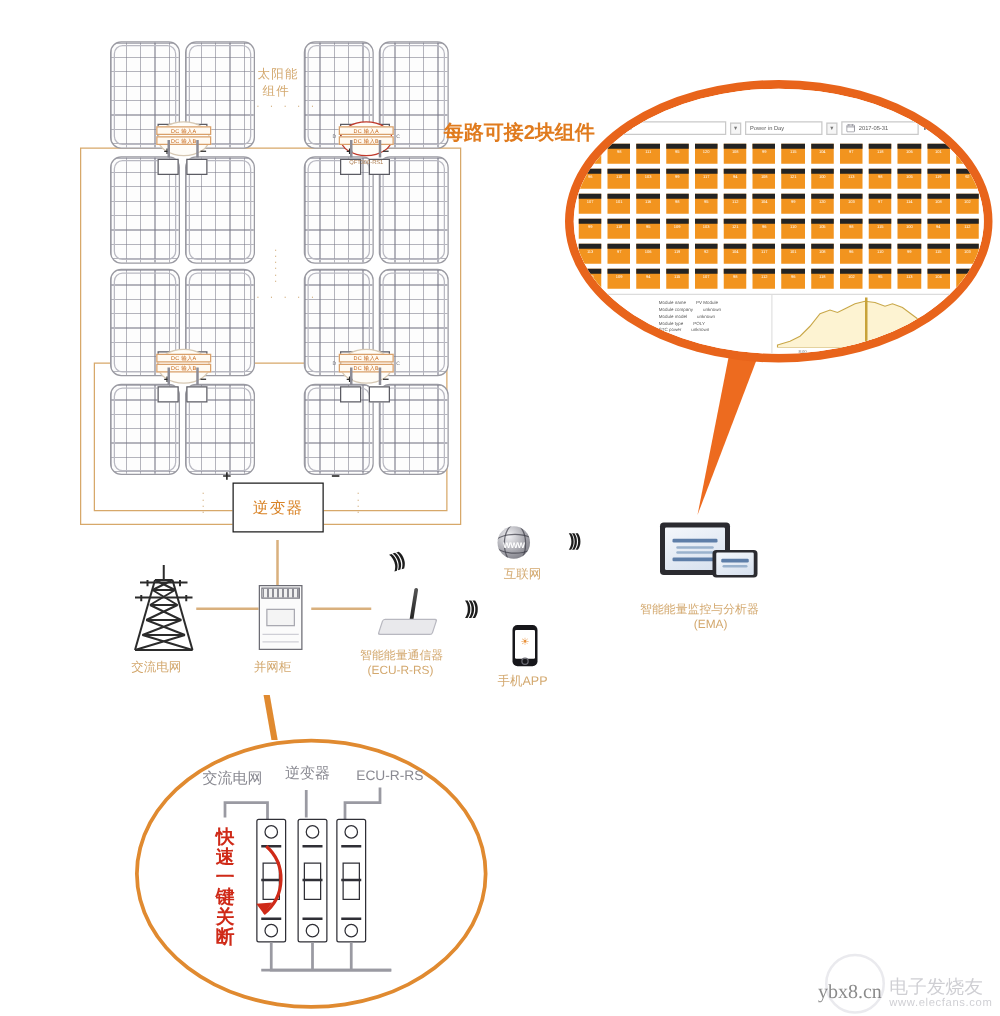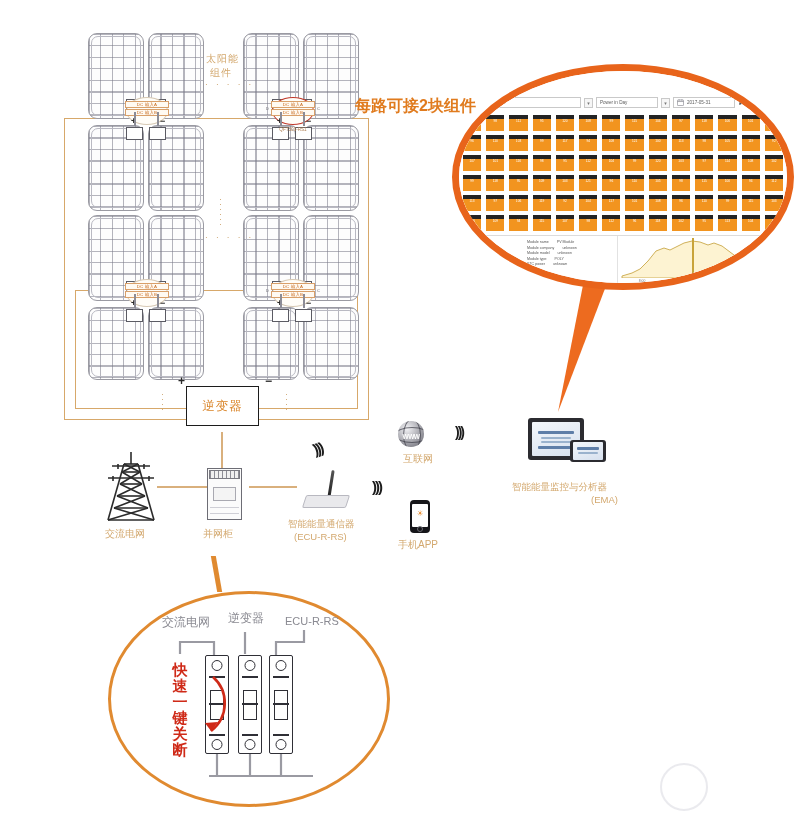--- a/index.html
+++ b/index.html
@@ -329,21 +329,21 @@
       </div>
     </div>
     <div class="mon-sm">
       <div class="scr">
         <div class="scr-bar" style="top:5px;"></div>
         <div class="scr-bar2" style="top:10px;"></div>
       </div>
     </div>
   </div>
   <div class="lbl lbl-tan" style="left:512px;top:481px;font-size:9.5px;">智能能量监控与分析器</div>
-  <div class="lbl lbl-tan" style="left:555px;top:494px;font-size:9.5px;margin-left:36px;">(EMA)</div>
+  <div class="lbl lbl-tan" style="left:555px;top:494px;font-size:9.5px;">(EMA)</div>
 
   <svg class="abs" width="120" height="140" style="left:520px;top:280px;">
     <polygon points="64,0 86,6 38,132" fill="#ed6b1f"></polygon>
   </svg>
 
   <div class="ellipse top" style="left:452px;top:64px;width:342px;height:226px;"></div>
 
   <div class="ema-shot" style="left:459px;top:71px;width:328px;height:212px;border-radius:50%;">
 
     <div class="ema-toolbar" style="left:24px;top:26px;width:272px;">
@@ -782,20 +782,27 @@
     <div class="lbl-red" style="font-size:15px;font-weight:bold;line-height:16px;position:static;">关</div>
     <div class="lbl-red" style="font-size:15px;font-weight:bold;line-height:16px;position:static;">断</div>
   </div>
 
   <svg class="redarrow" width="44" height="66" viewBox="0 0 44 66" style="left:191px;top:673px;">
     <path d="M22 4 C38 18, 38 44, 20 58" stroke="#cf2a18" stroke-width="2.6" fill="none"></path>
     <path d="M20 58 L27 49 L14 50 Z" fill="#cf2a18"></path>
   </svg>
 
   <div class="wm-circle"></div>
+  <div class="wm">
+    <div class="wm-a">ybx8.cn</div>
+    <div class="wm-b">
+      <div class="t1">电子发烧友</div>
+      <div class="t2">www.elecfans.com</div>
+    </div>
+  </div>
 
 <div class="jlead" style="left: 134px; top: 112px; width: 2px; height: 14px;"></div>
     <div class="jlead" style="left: 157px; top: 112px; width: 2px; height: 14px;"></div>
     <div class="jlead" style="left: 280px; top: 112px; width: 2px; height: 14px;"></div>
     <div class="jlead" style="left: 303px; top: 112px; width: 2px; height: 14px;"></div>
     <div class="jlead" style="left: 134px; top: 294px; width: 2px; height: 14px;"></div>
     <div class="jlead" style="left: 157px; top: 294px; width: 2px; height: 14px;"></div>
     <div class="jlead" style="left: 280px; top: 294px; width: 2px; height: 14px;"></div>
     <div class="jlead" style="left: 303px; top: 294px; width: 2px; height: 14px;"></div>
   </div>

